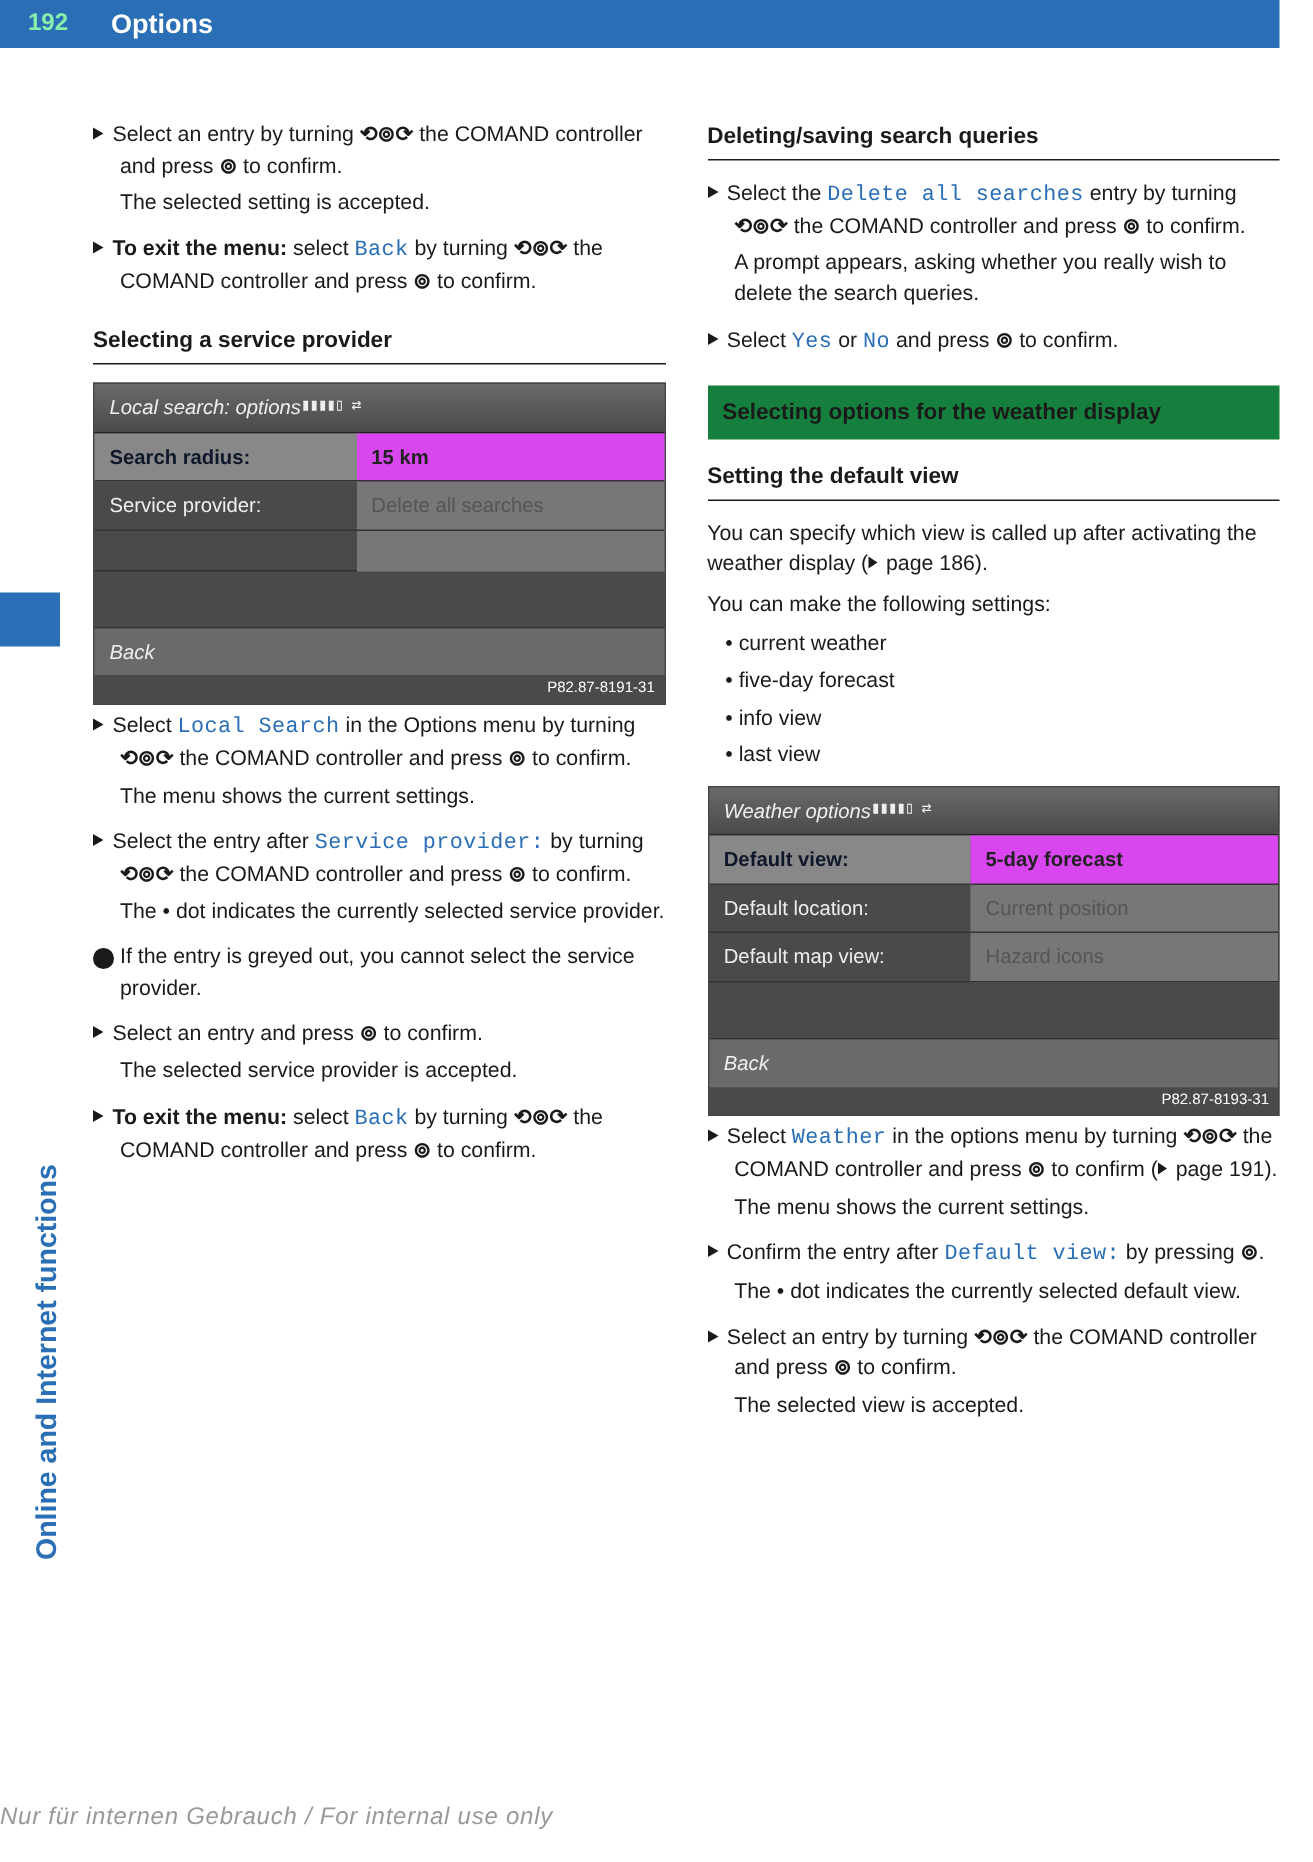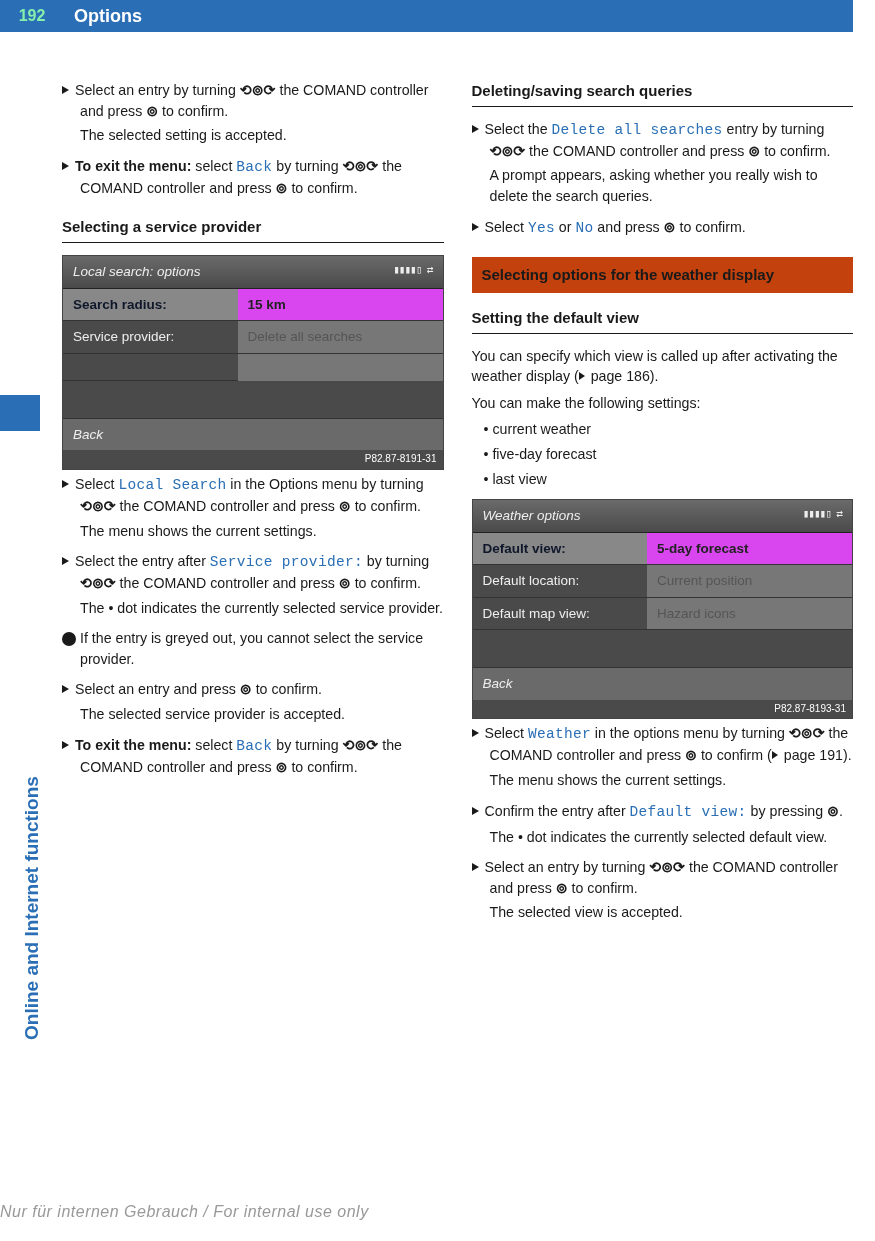--- a/index.html
+++ b/index.html
@@ -98,21 +98,21 @@
   }
   .h3 {
     font-weight: bold;
     font-size: 15px;
     border-bottom: 1px solid #1a1a1a;
     padding-bottom: 4px;
     margin-top: 18px;
     margin-bottom: 12px;
   }
   .h2box {
-    background: #c2410c;
+    background: #15803d;
     font-weight: bold;
     padding: 8px 10px;
     font-size: 15px;
     margin-top: 18px;
     margin-bottom: 14px;
     line-height: 1.35;
   }
   .info-row {
     padding-left: 18px;
     text-indent: -18px;
@@ -140,21 +140,21 @@
   .shot {
     border: 1px solid #444;
     background: #555;
     margin-bottom: 4px;
     font-family: Arial, sans-serif;
     font-size: 13.5px;
     color: #eee;
   }
   .shot-title {
     display: flex;
-    justify-content: space-between;
+    justify-content: flex-start;
     padding: 6px 10px;
     font-style: italic;
     background: linear-gradient(#6a6a6a,#4a4a4a);
     border-bottom: 1px solid #222;
   }
   .sig { font-family: monospace; font-size: 11px; letter-spacing: -1px; }
   .shot-body { display: flex; }
   .shot-labels {
     width: 46%;
     background: #4a4a4a;
@@ -273,20 +273,21 @@
     <div class="h2box">Selecting options for the weather display</div>
 
     <div class="h3" style="margin-top:0">Setting the default view</div>
 
     <p><span>You can specify which view is called up after activating the weather display (</span><span class="pageref-tri"></span><span> page 186).</span></p>
     <p style="margin-top:6px; margin-bottom:6px;">You can make the following settings:</p>
 
     <ul class="bullets">
       <li>current weather</li>
       <li>five-day forecast</li>
+      <li>info view</li>
       <li>last view</li>
     </ul>
 
     <div class="shot">
       <div class="shot-title">
         <span>Weather options</span>
         <span class="sig">▮▮▮▮▯ ⇄</span>
       </div>
       <div class="shot-body">
         <div class="shot-labels">

